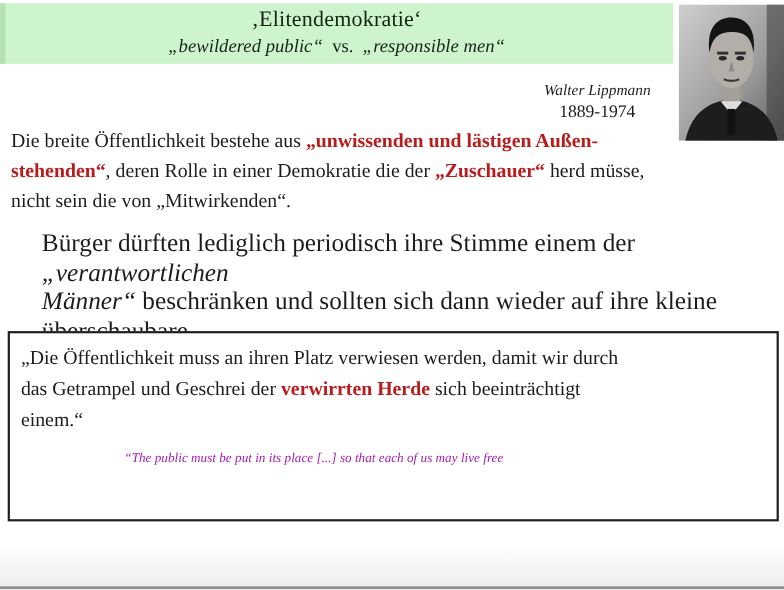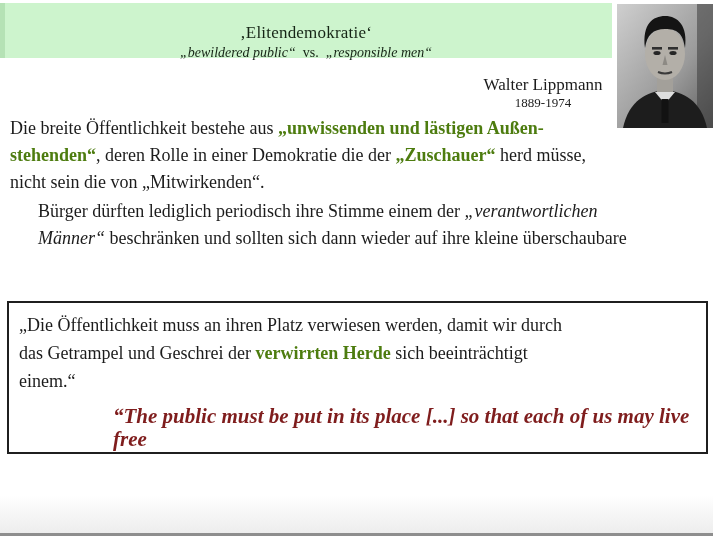--- a/index.html
+++ b/index.html
@@ -5,35 +5,35 @@
   html,body{margin:0;padding:0;background:#ffffff;}
   .slide{
     position:relative;width:713px;height:536px;background:#ffffff;
     font-family:"Liberation Serif", serif;color:#1c1c1c;overflow:hidden;
   }
   .fade{position:absolute;left:0;top:495px;width:713px;height:38px;
     background:linear-gradient(#ffffff,#ededed);}
   .banner{position:absolute;left:0;top:3px;width:612px;height:55px;
     background:#cdf4cd;text-align:center;}
   .banner-edge{position:absolute;left:0;top:3px;width:5px;height:55px;background:#b5e2b5;}
-  .title-line{font-size:17px;padding-top:20px;letter-spacing:0.2px;color:#152415;}
-  .subtitle-line{font-size:14px;margin-top:2px;color:#152415;}
+  .title-line{font-size:20px;padding-top:4px;letter-spacing:0.2px;color:#152415;}
+  .subtitle-line{font-size:17px;margin-top:2px;color:#152415;}
   .photo{position:absolute;left:617px;top:4px;width:96px;height:124px;}
   .photo svg{display:block;width:96px;height:124px;}
   .caption{position:absolute;left:463px;top:75px;width:160px;text-align:center;line-height:1.2;}
-  .cap-name{font-size:17px;}
-  .cap-years{font-size:13px;}
+  .cap-name{font-size:14px;font-style:italic;}
+  .cap-years{font-size:16px;}
   .p1{position:absolute;left:10px;top:115px;width:680px;font-size:18px;line-height:27px;}
-  .p2{position:absolute;left:38px;top:198px;width:660px;font-size:18px;line-height:26.5px;}
-  .qbox{position:absolute;left:7px;top:301px;width:701px;height:153px;
+  .p2{position:absolute;left:38px;top:208px;width:660px;font-size:23px;line-height:26.5px;}
+  .qbox{position:absolute;left:7px;top:301px;width:701px;height:173px;
     border:2px solid #1f1f1f;box-sizing:border-box;background:#ffffff;}
   .qde{margin:8px 0 0 10px;font-size:18px;line-height:28px;}
-  .qen{margin:10px 10px 0 104px;font-size:21px;line-height:23px;
-    font-weight:bold;font-style:italic;color:#7f1d1d;}
-  .red{color:#4d7c0f;font-weight:bold;}
+  .qen{margin:10px 10px 0 104px;font-size:12px;line-height:23px;
+    font-weight:normal;font-style:italic;color:#a21caf;}
+  .red{color:#b91c1c;font-weight:bold;}
   .it{font-style:italic;}
   .bottom-line{position:absolute;left:0;top:533px;width:713px;height:3px;background:#8e8e8e;}
 </style>
 </head>
 <body>
 
 <div class="slide">
 
   <div class="fade"></div>
 

